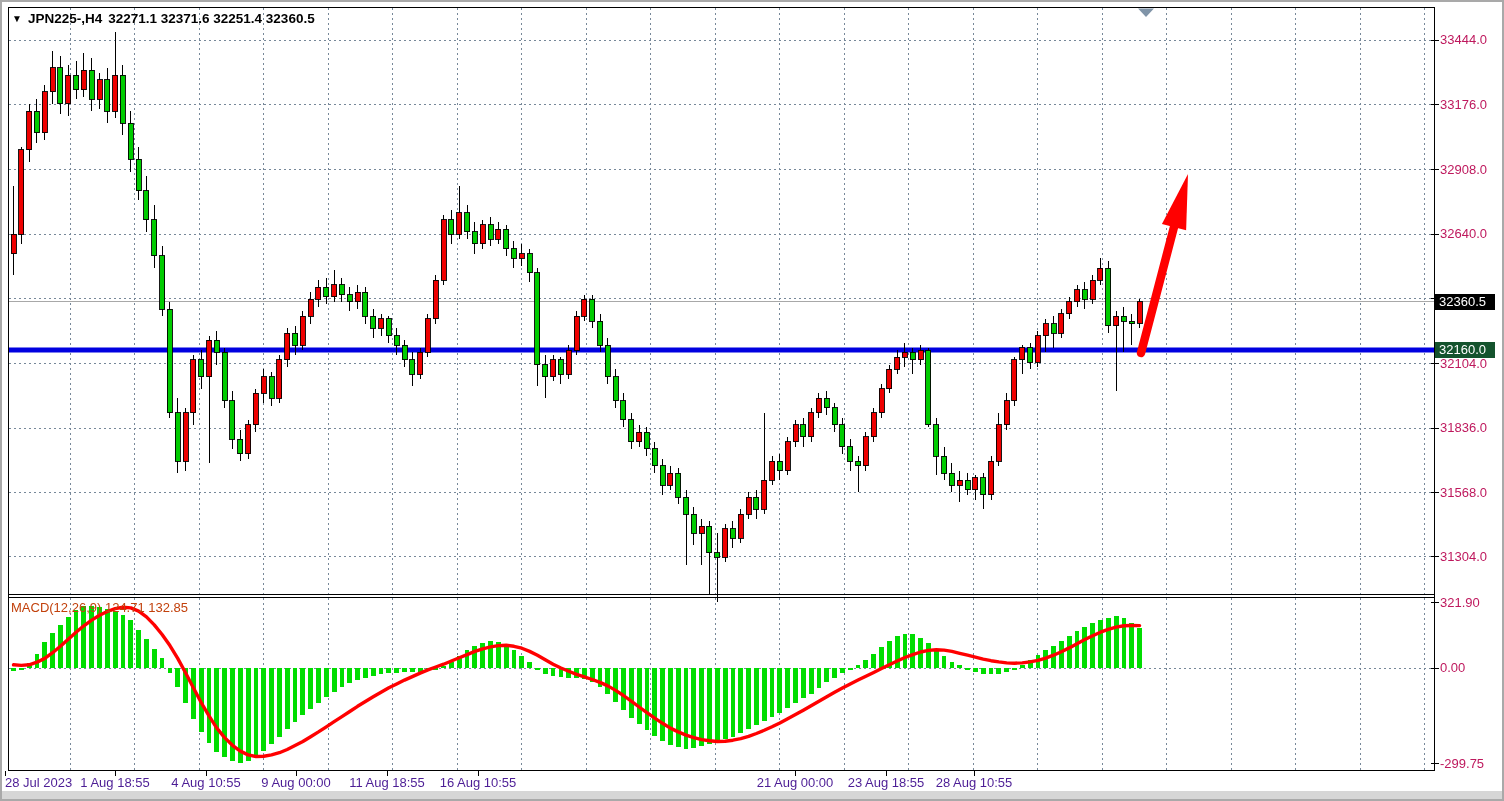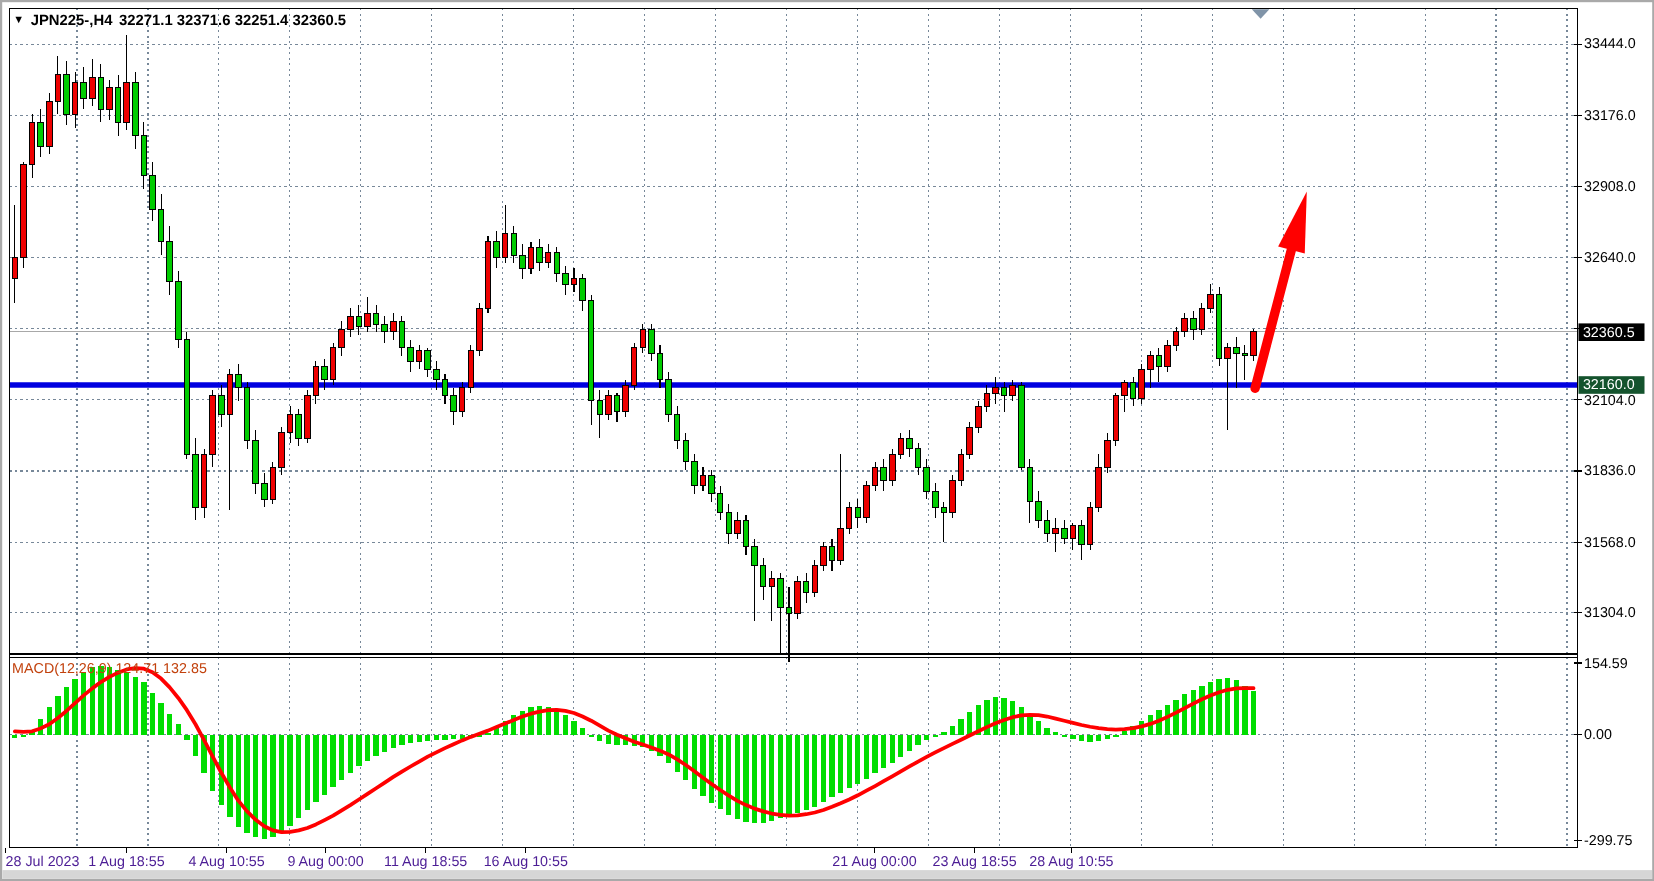--- a/index.html
+++ b/index.html
@@ -14,21 +14,21 @@
   .title-row{
     position:absolute;left:10px;top:9px;display:flex;align-items:center;gap:6px;
     font-size:13.5px;font-weight:bold;color:#000;white-space:nowrap;z-index:5;
   }
   .tri{font-size:10px;line-height:10px;color:#000;}
   .macd-label{
     position:absolute;left:9px;top:598px;font-size:13px;color:#c2410c;
     white-space:nowrap;z-index:5;
   }
   .axis-label{
-    position:absolute;left:1438px;font-size:13px;color:#000000;white-space:nowrap;z-index:3;
+    position:absolute;left:1438px;font-size:13px;color:#be185d;white-space:nowrap;z-index:3;
   }
   .badge{
     position:absolute;left:1433px;width:60px;height:16px;line-height:16px;
     padding-left:4px;font-size:13px;color:#ffffff;white-space:nowrap;z-index:4;
   }
   .time-label{
     position:absolute;top:773px;font-size:13px;color:#4c1d95;white-space:nowrap;z-index:3;
     transform:translateX(-50%);
   }
   .time-label.left{transform:none;}
@@ -584,21 +584,21 @@
       <div class="axis-label" style="top: 30.3px;">33444.0</div>
       <div class="axis-label" style="top: 94.9496px;">33176.0</div>
       <div class="axis-label" style="top: 159.599px;">32908.0</div>
       <div class="axis-label" style="top: 224.249px;">32640.0</div>
       <div class="axis-label" style="top: 353.548px;">32104.0</div>
       <div class="axis-label" style="top: 418.198px;">31836.0</div>
       <div class="axis-label" style="top: 482.847px;">31568.0</div>
       <div class="axis-label" style="top: 546.532px;">31304.0</div>
     </div>
   <div id="macd-axis">
-      <div class="axis-label" style="top: 592.732px;">154.59</div>
+      <div class="axis-label" style="top: 592.732px;">321.90</div>
       <div class="axis-label" style="top: 658px;">0.00</div>
       <div class="axis-label" style="top: 753.767px;">-299.75</div>
     </div>
 
   <div class="badge" id="bid-badge" style="background: rgb(0, 0, 0); top: 291.673px;">32360.5</div>
   <div class="badge" id="hline-badge" style="background: #14532d; top: 340.039px;">32160.0</div>
 
   <div id="time-axis">
       <div class="time-label left" style="left: 3px;">28 Jul 2023</div>
       <div class="time-label" style="left: 113px;">1 Aug 18:55</div>

